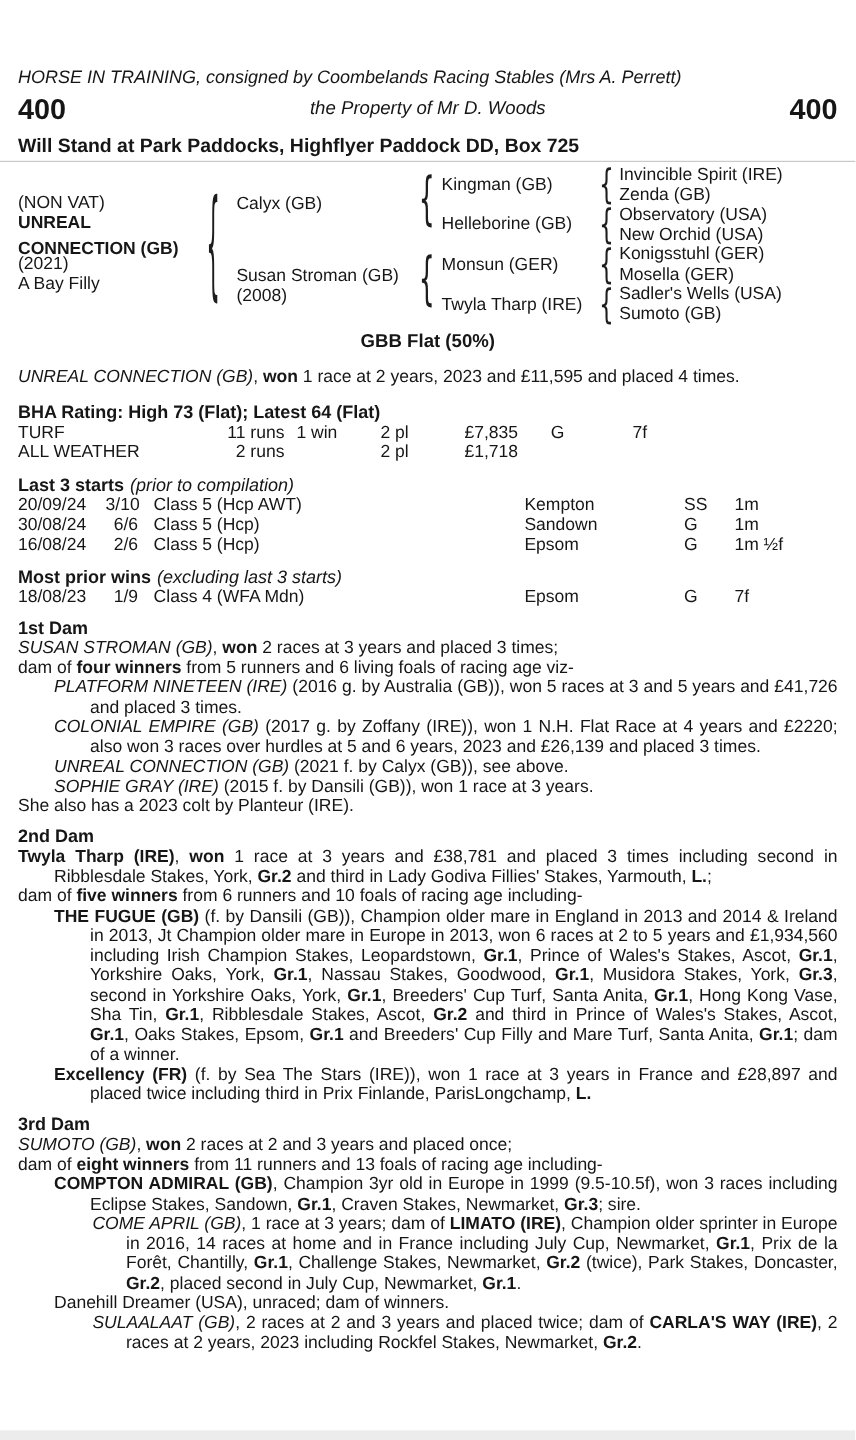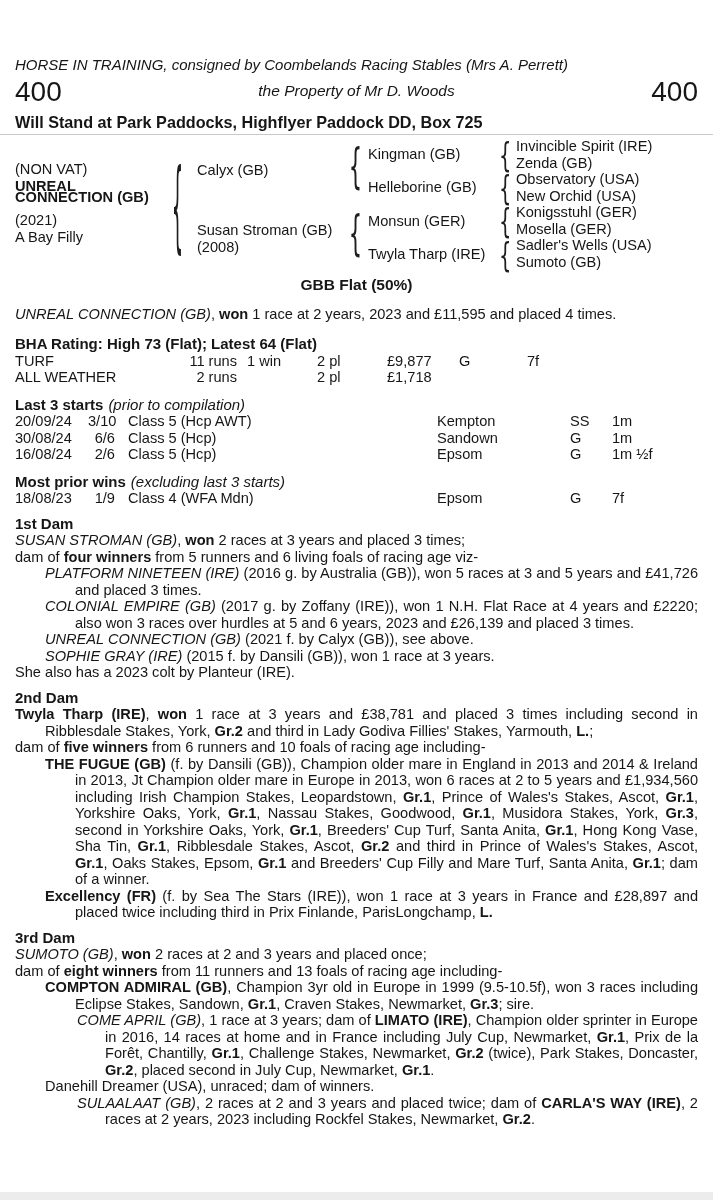--- a/index.html
+++ b/index.html
@@ -15,21 +15,21 @@
     color: #161616;
     overflow: hidden;
   }
   .b  { font-weight: 700; }
   .i  { font-style: italic; }
 
   
   .header { padding: 57px 15px 0 15px; }
   .consign-line { font-style: italic; font-size: 15px; }
   .lot-row { display: grid; grid-template-columns: 90px 1fr 90px; align-items: center; margin-top: 4px; }
-  .lot-num { font-weight: 400; font-size: 28px; line-height: 28px; letter-spacing: 0px; }
+  .lot-num { font-weight: 700; font-size: 24px; line-height: 28px; letter-spacing: 0px; }
   .lot-num.right { text-align: right; }
   .property-line { text-align: center; font-style: italic; font-size: 15.5px; }
   .stand-line { margin-top: 8px; font-weight: 700; font-size: 16.2px; padding-bottom: 4px; }
   .header-rule { border-bottom: 1px solid #c9c9c9; margin: 0 -15px; }
 
   
   .pedigree { position: relative; height: 138px; margin-top: 1px; }
   .ped-item { position: absolute; white-space: nowrap; line-height: 16.5px; }
   .col-subj { left: 15px; }
   .col-g1   { left: 197px; }
@@ -93,21 +93,21 @@
       <div class="property-line">the Property of Mr D. Woods</div>
       <div class="lot-num right">400</div>
     </div>
     <div class="stand-line">Will Stand at Park Paddocks, Highflyer Paddock DD, Box 725</div>
     <div class="header-rule"></div>
   </div>
 
   <div class="pedigree">
     <div class="ped-item col-subj" style="top:25px">(NON VAT)</div>
     <div class="ped-item col-subj b" style="top:42px">UNREAL</div>
-    <div class="ped-item col-subj b" style="top:53px">CONNECTION (GB)</div>
+    <div class="ped-item col-subj b" style="top:64px">CONNECTION (GB)</div>
     <div class="ped-item col-subj" style="top:76px">(2021)</div>
     <div class="ped-item col-subj" style="top:93px">A Bay Filly</div>
 
     <div class="brace" style="left:168px;top:23px;height:95px;width:20px">
         <span style="transform:scale(0.6,3.3)">{</span>
       </div>
 
     <div class="ped-item col-g1" style="top:26px">Calyx (GB)</div>
     <div class="ped-item col-g1" style="top:86px">Susan Stroman (GB)</div>
     <div class="ped-item col-g1" style="top:103px">(2008)</div>
@@ -153,21 +153,21 @@
 
     <div class="race-record-para"><span class="i">UNREAL CONNECTION (GB)</span><span>, </span><span class="b">won</span><span> 1 race at 2 years, 2023 and £11,595 and placed 4 times.</span></div>
 
     <div class="bha-line">BHA Rating: High 73 (Flat); Latest 64 (Flat)</div>
     <div>
         <div class="rec-row">
           <span class="rc0">TURF</span>
           <span class="rc1">11 runs</span>
           <span class="rc2">1 win</span>
           <span class="rc3">2 pl</span>
-          <span class="rc4">£9,877</span>
+          <span class="rc4">£7,835</span>
           <span class="rc5">G</span>
           <span class="rc6">7f</span>
         </div>
         <div class="rec-row">
           <span class="rc0">ALL WEATHER</span>
           <span class="rc1">2 runs</span>
           <span class="rc2"></span>
           <span class="rc3">2 pl</span>
           <span class="rc4">£1,718</span>
           <span class="rc5"></span>

